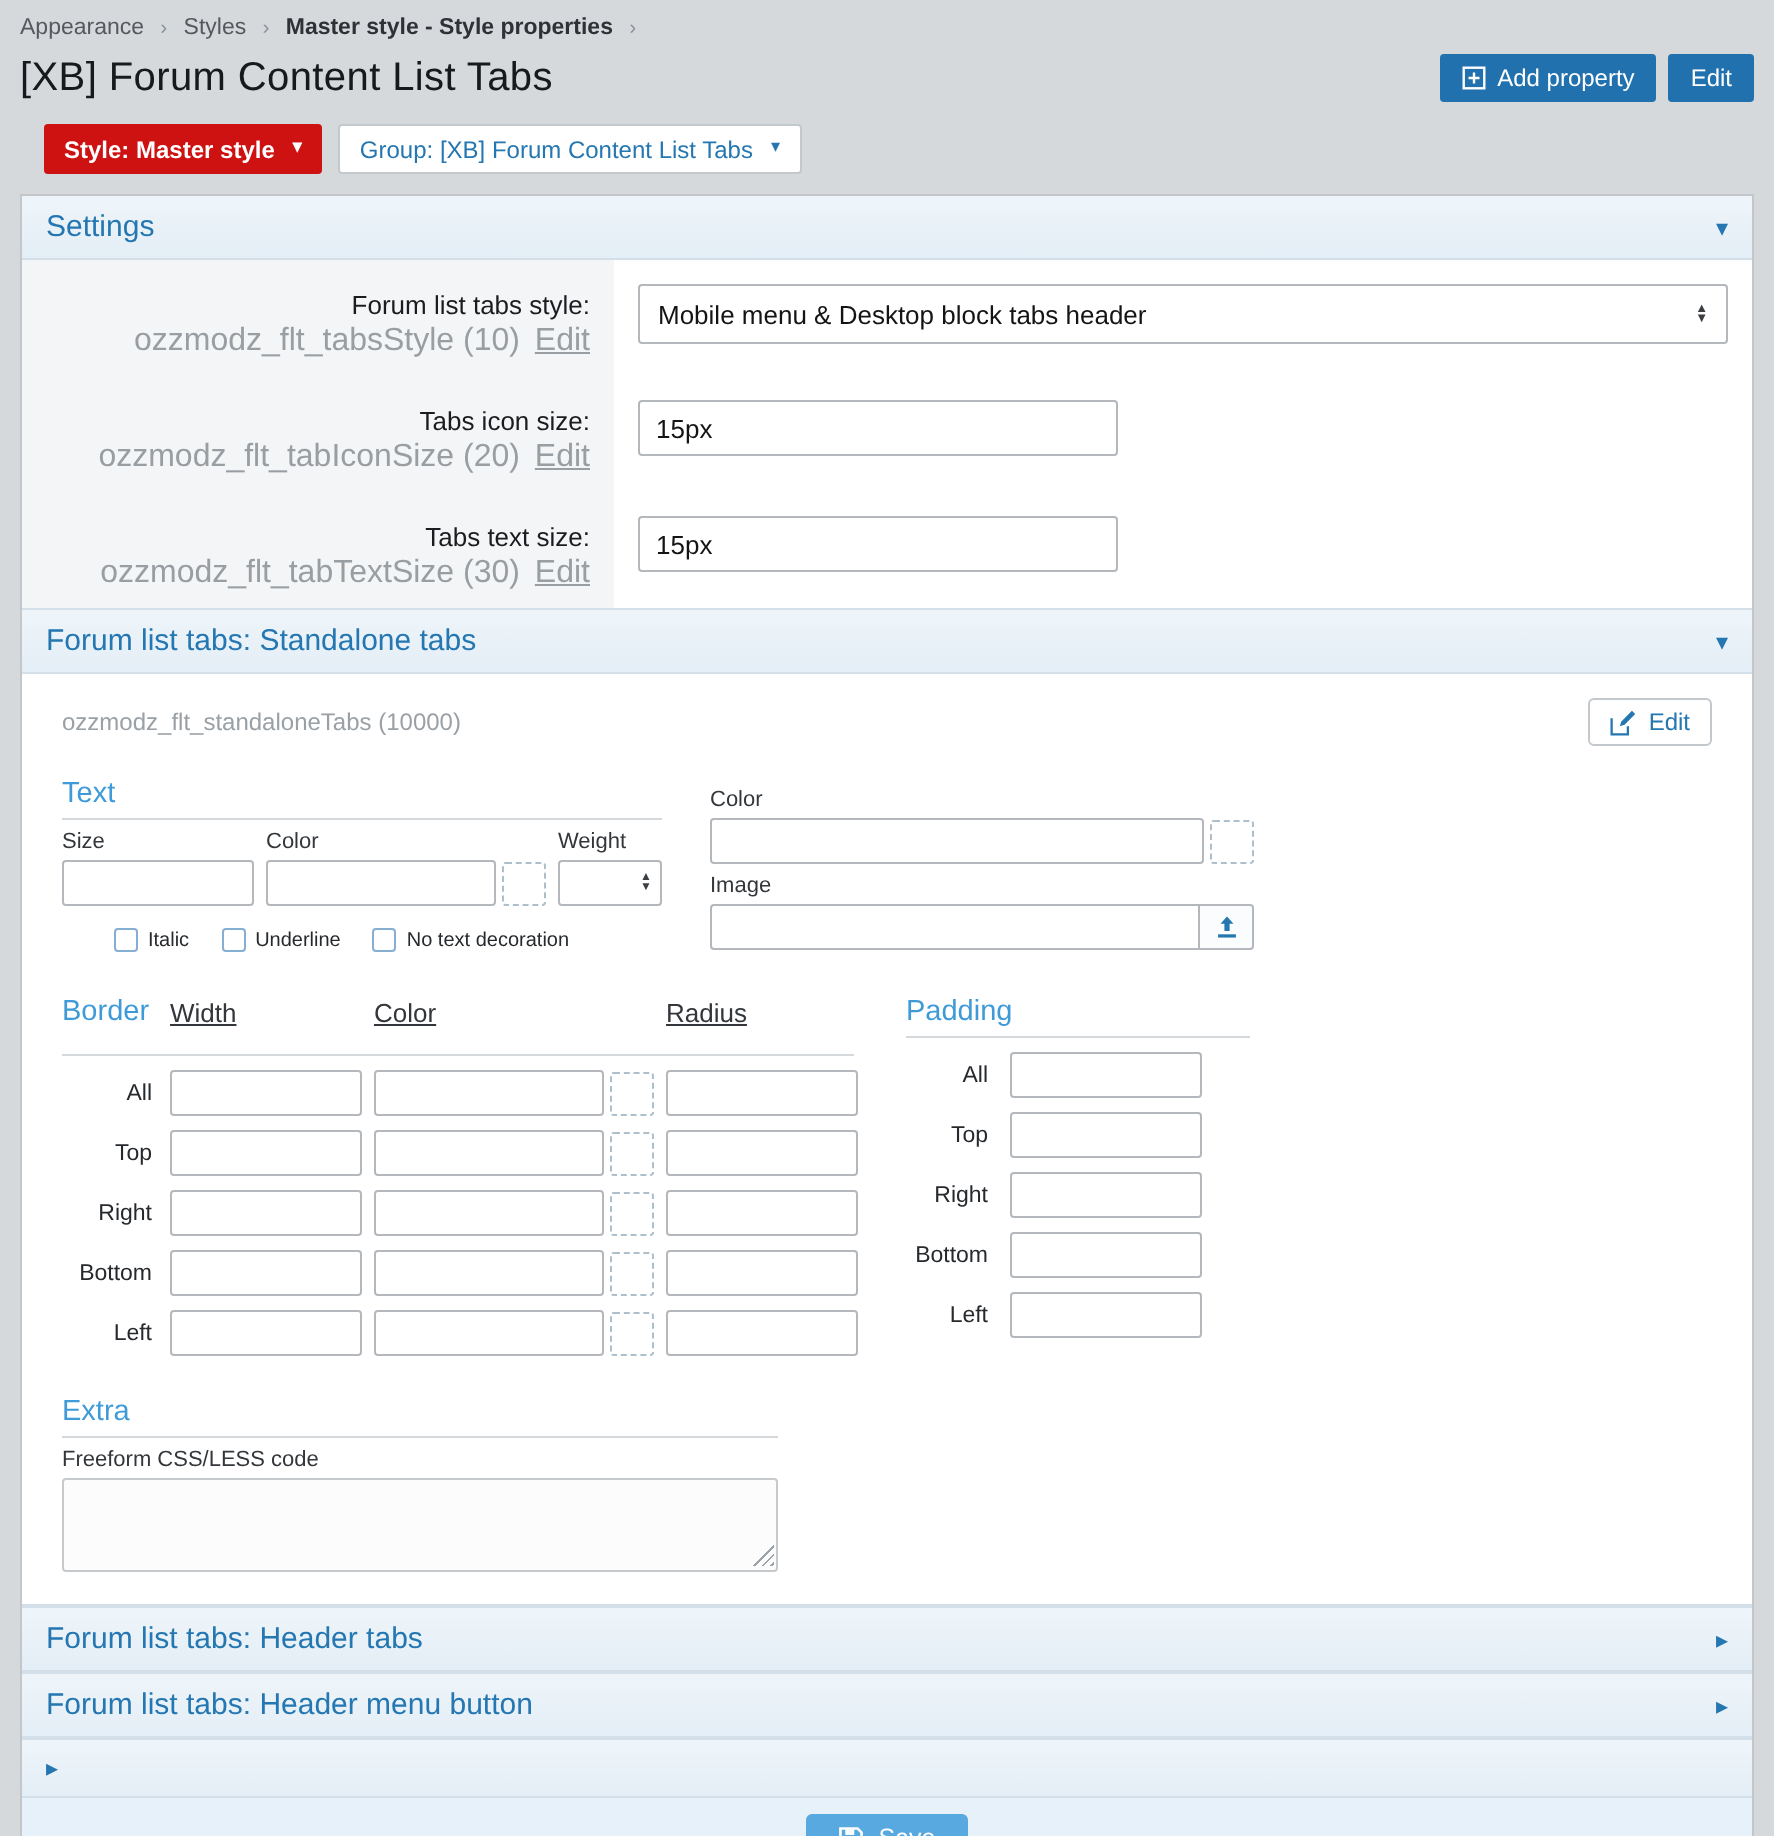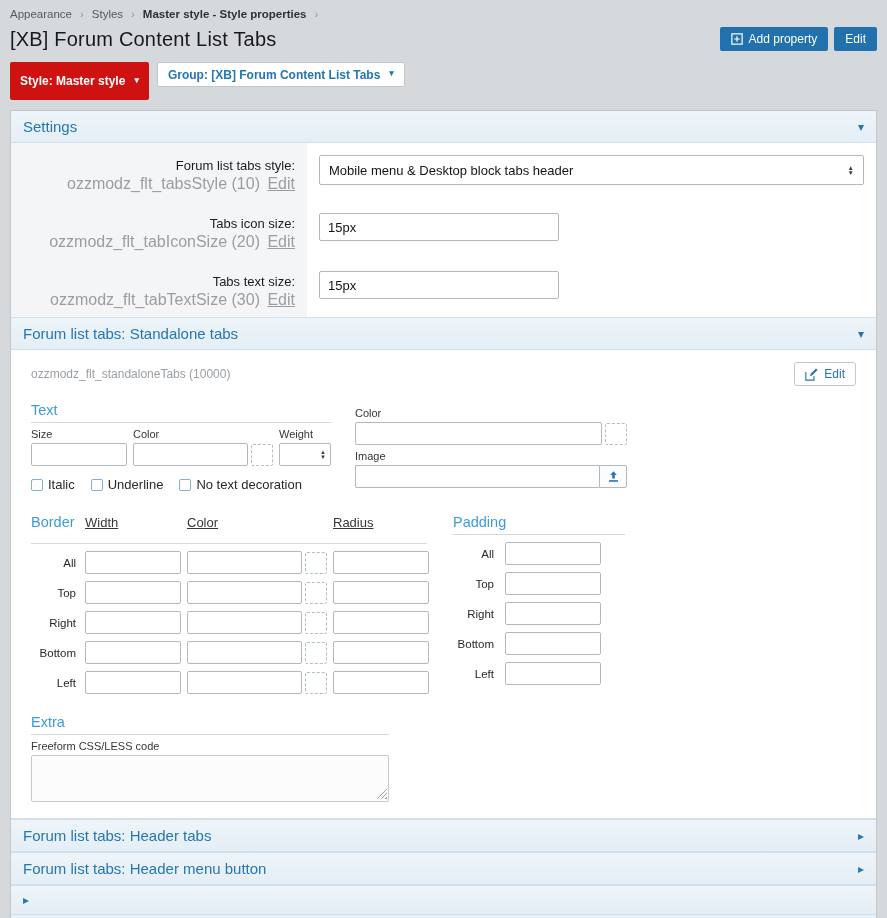--- a/index.html
+++ b/index.html
@@ -19,22 +19,22 @@
   .breadcrumb .sep { color:#8a9097; margin:0 5px; font-size:10px; }
 
   
   .title-row { display:flex; justify-content:space-between; align-items:center; margin:3px 0 11px; }
   h1 { font-size:20px; font-weight:normal; color:#17191c; letter-spacing:.2px; }
   .title-buttons { display:flex; gap:6px; }
 
   .btn { display:inline-flex; align-items:center; gap:6px; border:none; border-radius:2px;
          font-size:12px; padding:6px 11px; cursor:pointer; font-family:inherit; line-height:1; }
   .btn-blue { background:#2171ae; color:#fff; }
-  .btn-red { background:#ce1111; color:#fff; font-weight:bold; height:38px; padding:4px 10px; }
-  .btn-white { background:#fff; color:#2577b1; border:1px solid #c3c8cd; height:25px; padding:4px 10px;font-weight:bold; }
+  .btn-red { background:#ce1111; color:#fff; font-weight:bold; height:25px; padding:4px 10px;margin-left:12px; }
+  .btn-white { background:#fff; color:#2577b1; border:1px solid #c3c8cd; height:25px; padding:4px 10px; }
   .caret { font-size:9px; margin-left:3px; position:relative; top:-1px; }
 
   .filter-row { display:flex; gap:8px; margin-bottom:10px; }
 
   
   .block { background:#fff; border:1px solid #c3c7cb; }
 
   .section-header { display:flex; justify-content:space-between; align-items:center;
     background:linear-gradient(#eef5fa,#e4eef6); color:#2577b1; font-size:15px;
     padding:7px 12px; border-bottom:1px solid #d3dfe9; border-top:1px solid #d3dfe9; cursor:pointer; }
@@ -74,21 +74,21 @@
   .grid-labels { font-size:11px; color:#33373b; margin:5px 0 3px; }
   .mini-input { height:23px; border:1px solid #b4b8bc; border-radius:2px; background:#fff;
     font-size:12px; font-family:inherit; padding:0 6px; width:100%; min-width:0; }
   .color-control { display:flex; align-items:center; gap:3px; }
   .color-control .mini-input { flex:1; }
   .swatch { width:22px; height:22px; border:1px dashed #aebfcc; border-radius:2px; background:#fff; flex:0 0 auto; cursor:pointer; }
   .mini-select { height:23px; border:1px solid #b4b8bc; border-radius:2px; background:#fff;
     display:flex; align-items:center; justify-content:flex-end; padding-right:4px; cursor:pointer; }
   .steppers { display:flex; flex-direction:column; line-height:5px; font-size:6px; color:#3b3f44; }
 
-  .cb-row { display:flex; gap:16px; margin-top:11px; font-size:13px; color:#26292d; align-items:flex-end; }
+  .cb-row { display:flex; gap:16px; margin-top:11px; font-size:10px; color:#26292d; align-items:flex-end;margin-left:26px; }
   .cb { display:inline-flex; align-items:center; cursor:pointer; }
   .checkbox { width:12px; height:12px; border:1px solid #85aed3; border-radius:2px; background:#fff;
     display:inline-block; margin-right:5px; }
 
   .field-label { font-size:11px; color:#33373b; margin:5px 0 3px; }
   .bg-color-row { display:flex; align-items:center; gap:3px; }
   .bg-color-row .mini-input { flex:1; }
   .image-control { display:flex; align-items:stretch; }
   .image-control .mini-input { flex:1; border-right:none; border-radius:2px 0 0 2px; }
   .upload-btn { width:28px; height:23px; border:1px solid #b4b8bc; background:#fbfcfd; border-radius:0 2px 2px 0;

